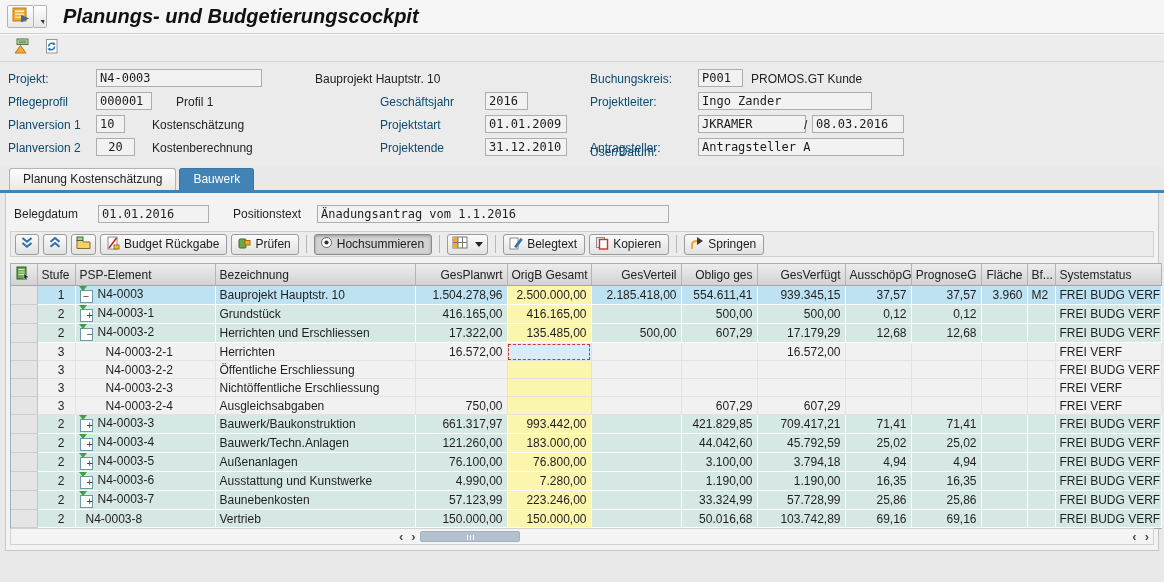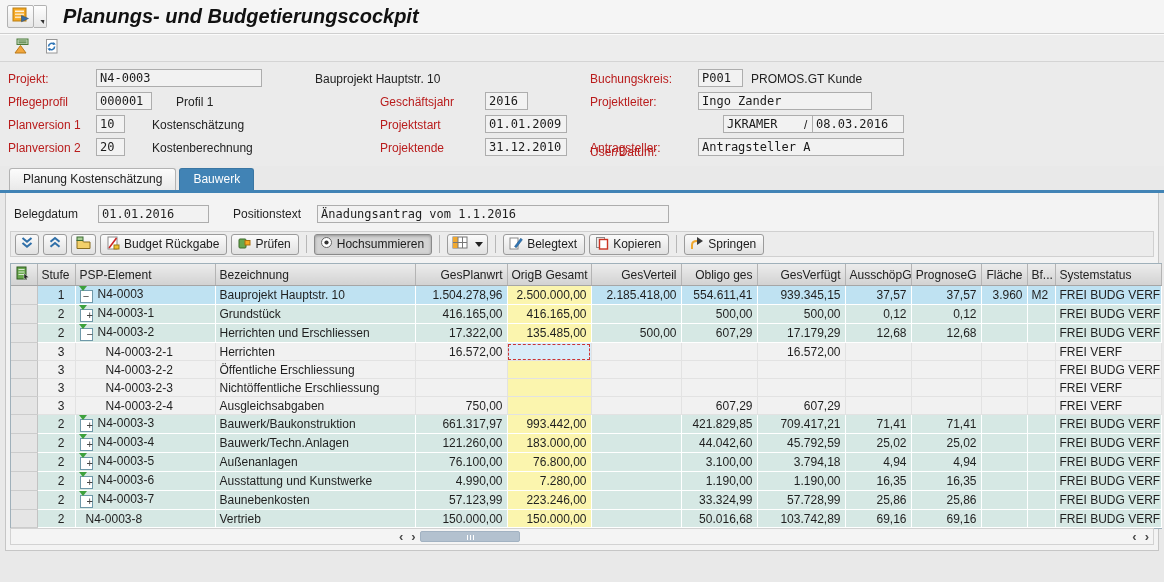--- a/index.html
+++ b/index.html
@@ -16,21 +16,21 @@
     border-left:4px solid transparent; border-right:0 solid transparent; border-top:4px solid #333; transform:skewX(-10deg); }
   .apptitle { margin-left:16px; font-size:20px; font-weight:bold; font-style:italic; color:#111; }
 
   
   .app-toolbar { height:28px; background:#ededed; border-bottom:1px solid #d4d4d4; box-shadow:0 1px 0 #fbfbfb inset;
     display:flex; align-items:center; gap:8px; padding-left:10px; }
   .icononly { width:22px; height:22px; display:flex; align-items:center; justify-content:center; cursor:default; }
 
   
   .hform { position:relative; height:104px; background:#ebebeb; }
-  .hform .lbl { position:absolute; height:18px; line-height:18px; color:#b91c1c; }
+  .hform .lbl { position:absolute; height:18px; line-height:18px; color:#0c4a6e; }
   .hform .fld { position:absolute; height:18px; line-height:16px; border:1px solid #adadad; background:#f2f2f2;
     font-family:"DejaVu Sans Mono", monospace; font-size:12px; padding:0 3px; color:#1a1a1a; }
   .hform .dsc { position:absolute; height:18px; line-height:18px; color:#222; }
 
   
   .tabstrip { height:24px; display:flex; align-items:flex-end; padding-left:9px; }
   .tab { border:1px solid #b3b3b3; border-bottom:none; border-radius:3px 3px 0 0; padding:3px 13px 4px 13px;
     background:linear-gradient(#fcfcfc,#e9e9e9); margin-right:3px; color:#222; cursor:default; }
   .tab.active { background:#4183b5; border-color:#3a76a3; color:#fff; }
   .tab-underline { height:3px; background:#4183b5; }
@@ -145,26 +145,26 @@
   <span class="fld" style="left:485px; top:30px; width:43px;">2016</span>
   <span class="lbl" style="left:590px; top:31px;">Projektleiter:</span>
   <span class="fld" style="left:698px; top:30px; width:174px;">Ingo Zander</span>
 
   <span class="lbl" style="left:8px; top:54px;">Planversion 1</span>
   <span class="fld" style="left:96px; top:53px; width:29px;">10</span>
   <span class="dsc" style="left:152px; top:54px;">Kostenschätzung</span>
   <span class="lbl" style="left:380px; top:54px;">Projektstart</span>
   <span class="fld" style="left:485px; top:53px; width:82px;">01.01.2009</span>
   <span class="lbl" style="left:590px; top:52px;margin-top:29px;">User/Datum:</span>
-  <span class="fld" style="left:723px; top:53px; width:108px;">JKRAMER</span>
+  <span class="fld" style="left:698px; top:53px; width:108px;">JKRAMER</span>
   <span class="dsc" style="left:804px; top:54px;">/</span>
   <span class="fld" style="left:812px; top:53px; width:92px;">08.03.2016</span>
 
   <span class="lbl" style="left:8px; top:77px;">Planversion 2</span>
-  <span class="fld" style="left:96px; top:76px; width:29px;">20</span>
+  <span class="fld" style="left:96px; top:76px; width:39px;text-align:center;">20</span>
   <span class="dsc" style="left:152px; top:77px;">Kostenberechnung</span>
   <span class="lbl" style="left:380px; top:77px;">Projektende</span>
   <span class="fld" style="left:485px; top:76px; width:82px;">31.12.2010</span>
   <span class="lbl" style="left:590px; top:77px;">Antragsteller:</span>
   <span class="fld" style="left:698px; top:76px; width:206px;">Antragsteller A</span>
 </div>
 
 <div class="tabstrip">
   <div class="tab">Planung Kostenschätzung</div>
   <div class="tab active">Bauwerk</div>

